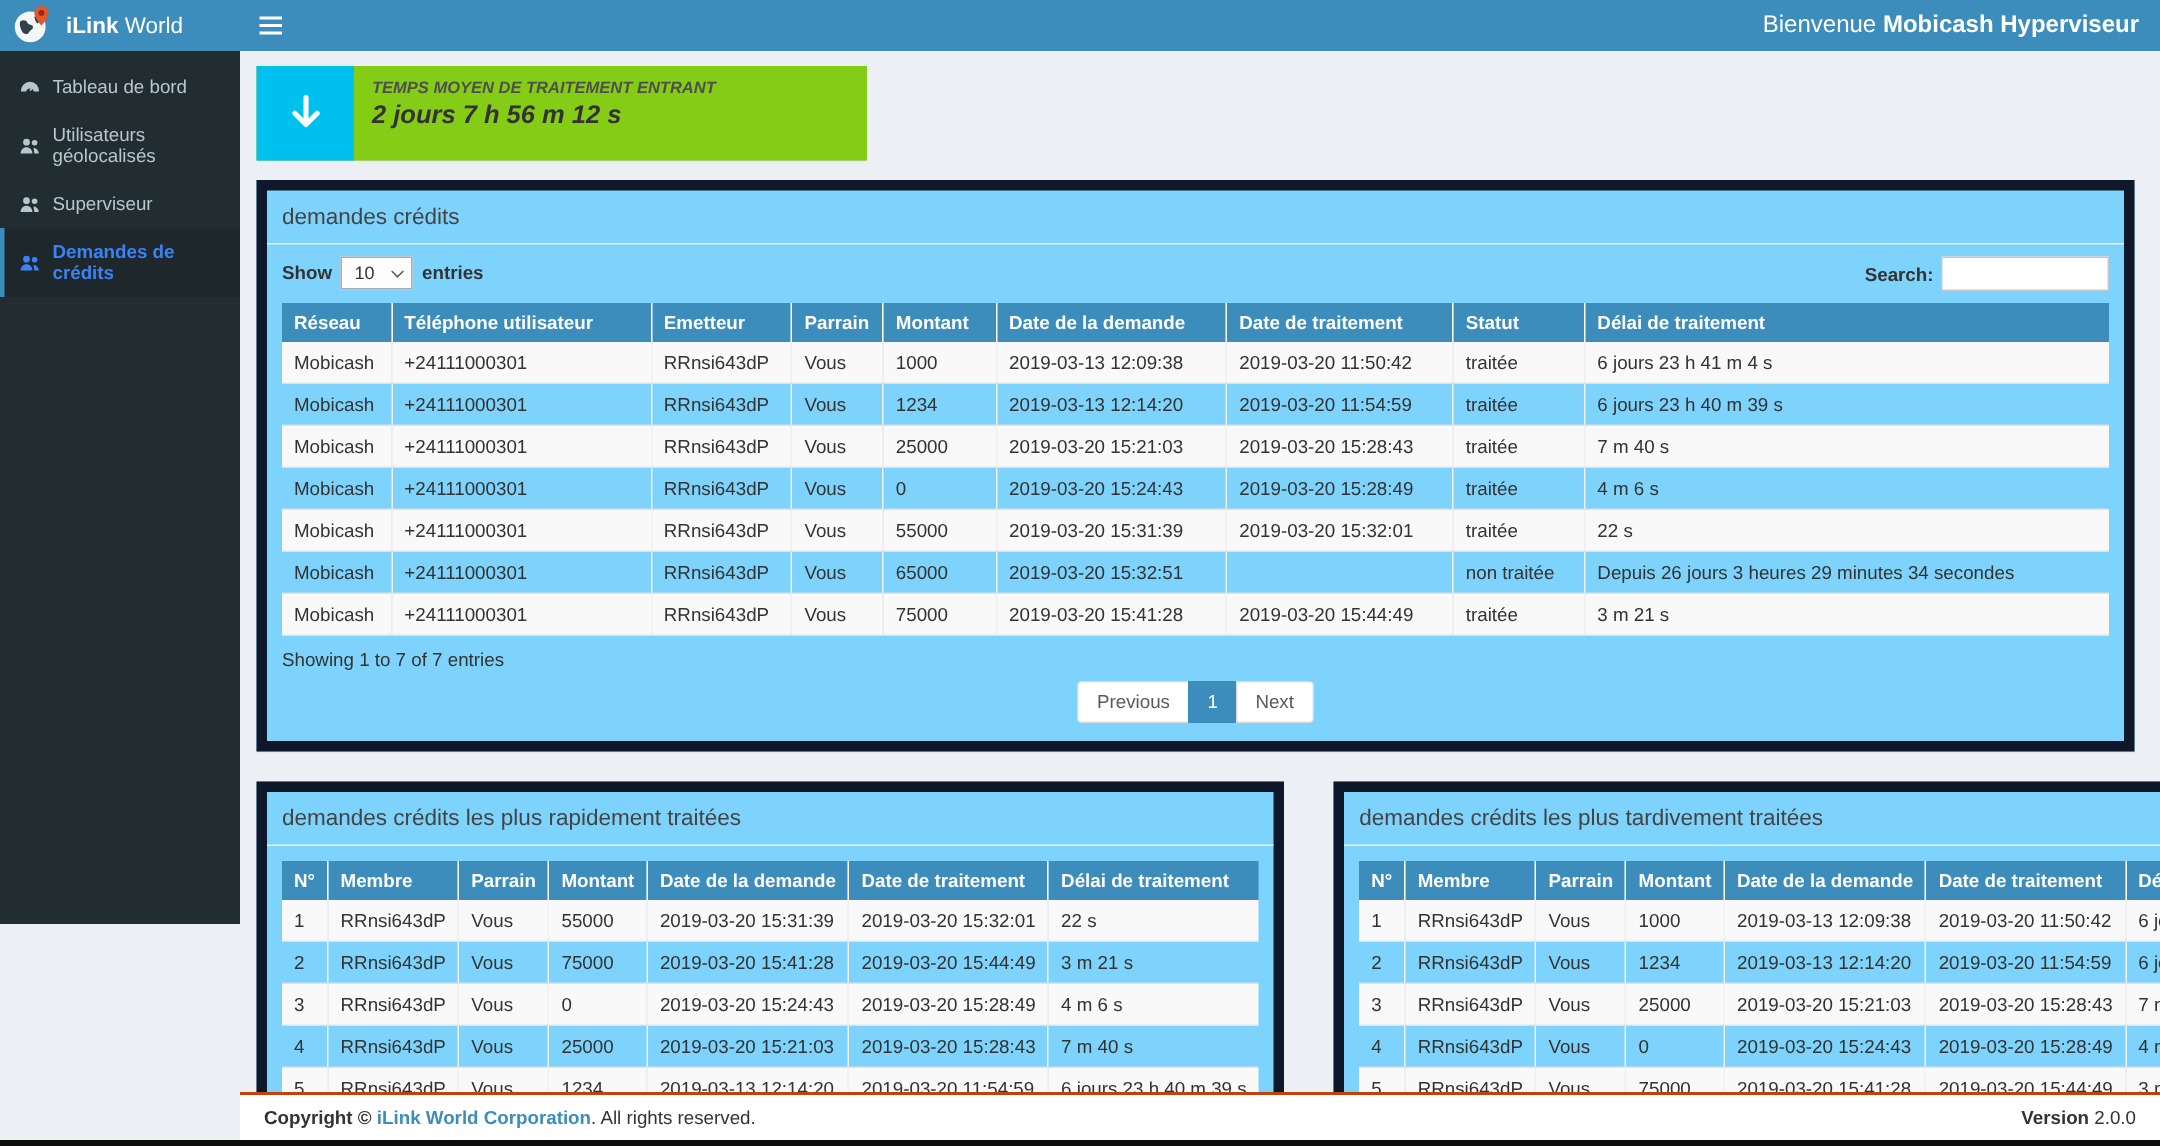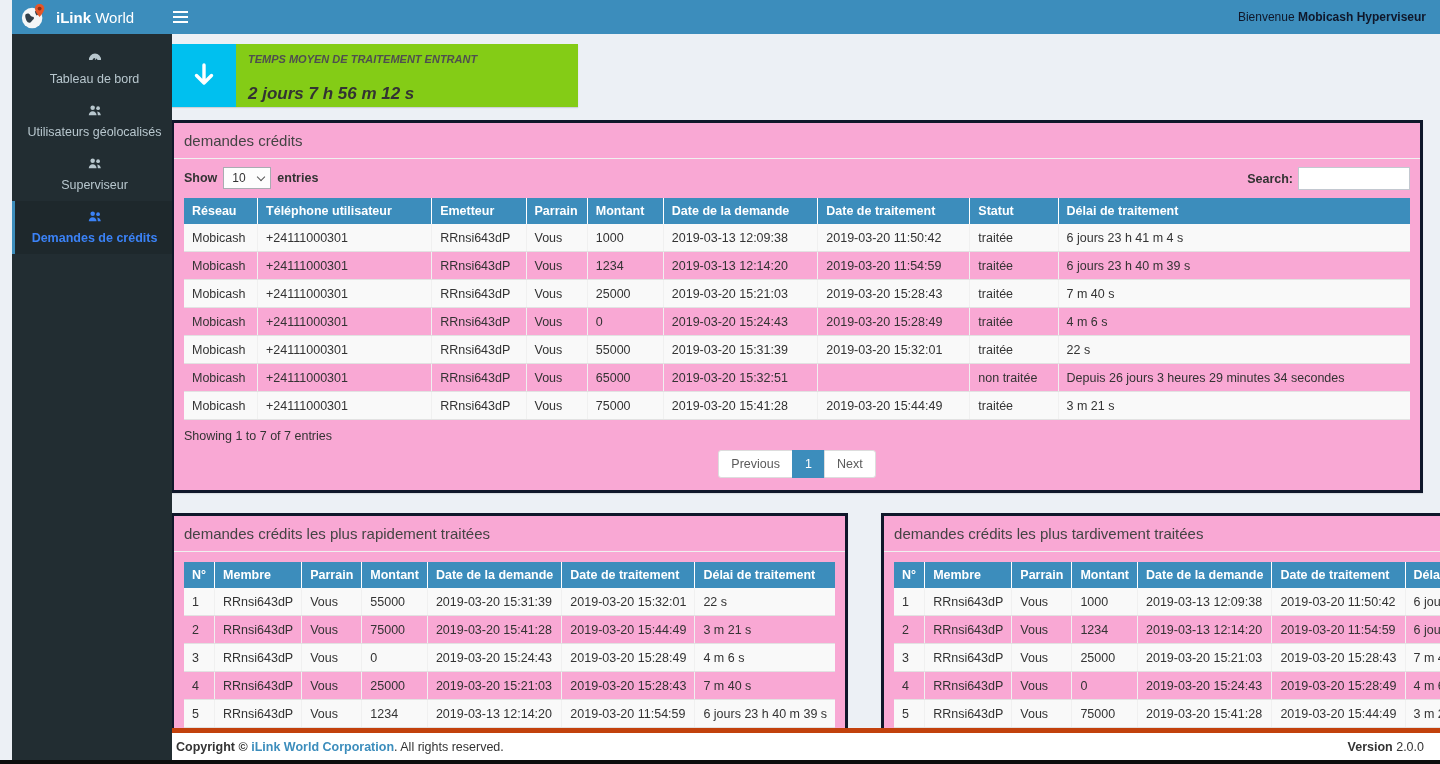--- a/index.html
+++ b/index.html
@@ -7,44 +7,44 @@
   body {
     font-family: "Liberation Sans", "DejaVu Sans", sans-serif;
     background:#ecf0f5; position:relative; overflow:hidden; font-size:13px; color:#333;
   }
   
   .topbar { position:absolute; left:160px; top:0; width:1280px; height:34px;
     background:#3c8dbc; display:flex; align-items:center; justify-content:space-between; z-index:5; }
   .hamburger { width:40px; height:34px; display:flex; flex-direction:column; justify-content:center;
     align-items:center; gap:3px; cursor:pointer; }
   .hamburger span { display:block; width:15px; height:2px; background:#fff; }
-  .welcome { color:#0f172a; font-size:12px; padding-right:14px; }
+  .welcome { color:#ffffff; font-size:16px; padding-right:14px; }
   .welcome b { font-weight:bold; }
   
-  .sidebar { position:absolute; left:12px; top:0; width:160px; height:760px; background:#222d32; z-index:6; }
+  .sidebar { position:absolute; left:0; top:0; width:160px; height:616px; background:#222d32; z-index:6; }
   .logo { height:34px; background:#3c8dbc; display:flex; align-items:center; gap:8px; padding:0 8px; cursor:pointer; }
   .logo-text { color:#fff; font-size:15px; white-space:nowrap; }
   .logo-text b { font-weight:bold; }
   .nav { padding-top:8px; }
   .nav-item { display:flex; align-items:center; gap:8px; padding:9px 8px 9px 10px;
-    color:#b8c7ce; font-size:12.5px; border-left:3px solid transparent; cursor:pointer; text-decoration:none;flex-direction:column; }
+    color:#b8c7ce; font-size:12.5px; border-left:3px solid transparent; cursor:pointer; text-decoration:none; }
   .nav-item svg { flex:0 0 auto; }
   .nav-item.active { background:#1e282c; color:#3b82f6; border-left-color:#3c8dbc; font-weight:bold; }
   
   .content { position:absolute; left:160px; top:34px; width:1280px; height:694px;
     background:#ecf0f5; padding:10px 17px 0 11px; overflow:hidden; }
   
   .info-box { width:407px; height:63px; background:#84cc16; display:flex;
     box-shadow:0 1px 1px rgba(0,0,0,.12); margin-bottom:13px;font-style:italic; }
   .info-box-icon { width:65px; background:#00c0ef; display:flex; align-items:center; justify-content:center; }
   .info-box-content { padding:9px 12px; }
   .info-box-label { font-size:11px; font-weight:bold; color:#4f4f4f; }
-  .info-box-value { font-size:17px; font-weight:bold; color:#333; margin-top:19px; }
-  
-  .panel { background:#f9a8d4; border:3px solid #0f172a; box-shadow:0 1px 1px rgba(0,0,0,.08); }
+  .info-box-value { font-size:17px; font-weight:bold; color:#333; margin-top:2px; }
+  
+  .panel { background:#7dd3fc; border:7px solid #0f172a; box-shadow:0 1px 1px rgba(0,0,0,.08); }
   .panel-header { padding:9px 10px; font-size:15px; color:#444; border-bottom:1px solid #f0f0f0; }
   .panel-body { padding:8px 10px 12px 10px; }
   
   .dt-controls { display:flex; align-items:flex-start; justify-content:space-between; margin-bottom:8px; }
   .dt-length { display:flex; align-items:center; font-size:12.5px; font-weight:bold; color:#333; }
   .dt-select { display:inline-flex; align-items:center; justify-content:space-between; min-width:48px;
     border:1px solid #a9acb2; background:#fdfdfd; padding:3px 5px 3px 8px; margin:0 6px;
     font-size:12px; font-weight:normal; cursor:pointer; }
   .caret { display:inline-block; width:6px; height:6px; border-left:1.5px solid #555;
     border-bottom:1.5px solid #555; transform:rotate(-45deg); margin:-2px 1px 0 8px; }
@@ -74,21 +74,21 @@
   .page-btn:first-child { border-radius:3px 0 0 3px; margin-left:0; }
   .page-btn:last-child { border-radius:0 3px 3px 0; }
   .page-btn.active { background:#3c8dbc; border-color:#3c8dbc; color:#fff; }
   
   .bottom-row { display:flex; gap:33px; margin-top:20px; }
   .bottom-row .panel:first-child { flex:0 0 610px; }
   .bottom-row .panel:last-child { flex:1; }
   .bottom-row .panel-body { padding:10px; }
   
   .footer { position:absolute; left:160px; right:0; bottom:4px; height:32px; background:#fff;
-    border-top:5px solid #c2410c; display:flex; align-items:center; justify-content:space-between;
+    border-top:2px solid #c2410c; display:flex; align-items:center; justify-content:space-between;
     padding:0 16px; font-size:12.5px; color:#333; z-index:5; }
   .footer a { color:#3c8dbc; font-weight:bold; text-decoration:none; }
   .footer b { font-weight:bold; }
   .bottom-strip { position:absolute; left:0; right:0; bottom:0; height:4px; background:#0d0d0d; z-index:10; }
 </style>
 </head>
 <body>
 
 <div class="sidebar">
   <div class="logo">

